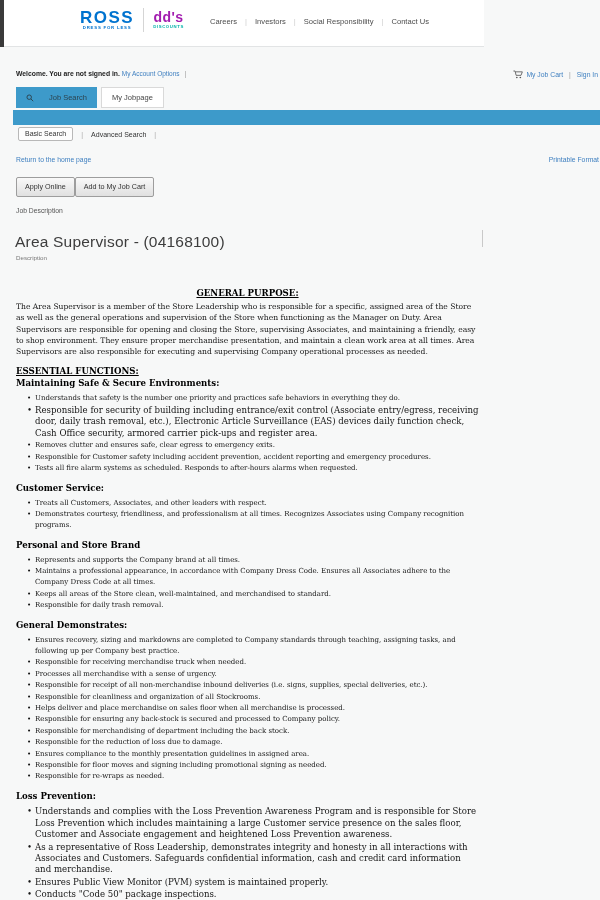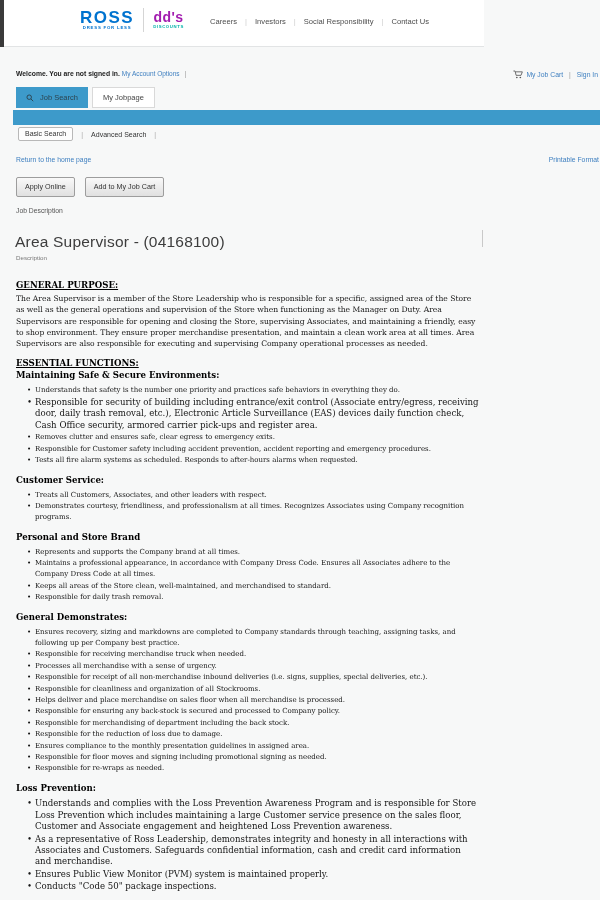--- a/index.html
+++ b/index.html
@@ -29,53 +29,53 @@
 
   
   .account-bar { position:absolute; top:70px; left:16px; right:2px; height:10px; font-size:6.8px; }
   .welcome { font-weight:bold; color:#222; }
   .link { color:#4080c0; cursor:pointer; }
   .bar-sep { color:#999; margin:0 3px; }
   .account-right { position:absolute; right:0; top:0; display:flex; align-items:center; gap:3px; }
 
   
   .tab-row { position:absolute; top:87px; left:16px; display:flex; z-index:3; }
-  .tab { height:21px; padding:0 10px; display:flex; align-items:center; gap:6px; font-size:7.5px; cursor:pointer; }
+  .tab { height:21px; padding:0 10px; display:flex; align-items:center; gap:15px; font-size:7.5px; cursor:pointer; }
   .tab-active { background:#3d9aca; color:#2c4450; }
   .tab-inactive { background:#fff; border:1px solid #d9d9d9; color:#444; margin-left:4px; }
   .blue-bar { position:absolute; top:110px; left:13px; width:587px; height:15px; background:#3d9aca; }
 
   
   .search-row { position:absolute; top:127px; left:18px; display:flex; align-items:center;
     font-size:7px; color:#333; }
   .basic-btn { border:1px solid #b8b8b8; background:#fdfdfd; padding:2px 6px 3px; border-radius:2px; cursor:pointer; }
   .search-sep { margin:0 8px; color:#aaa; }
   .adv-link { cursor:pointer; color:#333; }
 
   
   .return-link { position:absolute; top:156px; left:16px; font-size:6.8px; }
   .printable-link { position:absolute; top:156px; right:1px; font-size:6.8px; }
-  .action-row { position:absolute; top:177px; left:16px; display:flex; gap:10px; }
+  .action-row { position:absolute; top:177px; left:16px; display:flex; gap:0; }
   .gray-btn { border:1px solid #9d9d9d; background:linear-gradient(#f9f9f9,#e0e0e0);
     font-size:7.2px; color:#333; padding:4px 8px 5px; border-radius:2px; cursor:pointer;
     font-family:"Liberation Sans", sans-serif; }
   .jd-label { position:absolute; top:207px; left:16px; font-size:6.8px; color:#555; }
 
   
   .job-title { position:absolute; top:233px; left:15px; font-size:15.5px; color:#3d3d3d; letter-spacing:0.2px; }
   .desc-label { position:absolute; top:254px; left:16px; font-size:6.2px; color:#777; }
   .v-divider { position:absolute; top:230px; left:482px; width:1px; height:17px; background:#c9c9c9; }
 
   
   .jd { position:absolute; top:272px; left:16px; width:463px;
     font-family:"DejaVu Serif", serif; color:#151515; }
   .jd .h3 { font-size:8.6px; font-weight:bold; line-height:11px; margin:9px 0 0; color:#000; }
   .jd .h3.underline { text-decoration:underline; }
   .jd .sub { font-size:8.6px; font-weight:bold; line-height:11px; margin:1px 0 0; color:#000; }
-  .jd > :first-child { margin-top:8px; }
+  .jd > :first-child { margin-top:16px;text-align:center; }
   .jd p { font-size:7.6px; line-height:11.3px; margin:2px 0 0; }
   .jd ul { margin:4px 0 0; padding:0 0 0 19px; list-style:none; }
   .jd li { position:relative; }
   .jd li::before { content:"\2022"; position:absolute; left:-8px; top:0; }
   .jd li.small { font-size:7px; line-height:10.9px; margin-bottom:0.5px; }
   .jd li.large { font-size:8.6px; line-height:11.4px; margin-bottom:1px; }
 </style>
 </head>
 <body>
 

